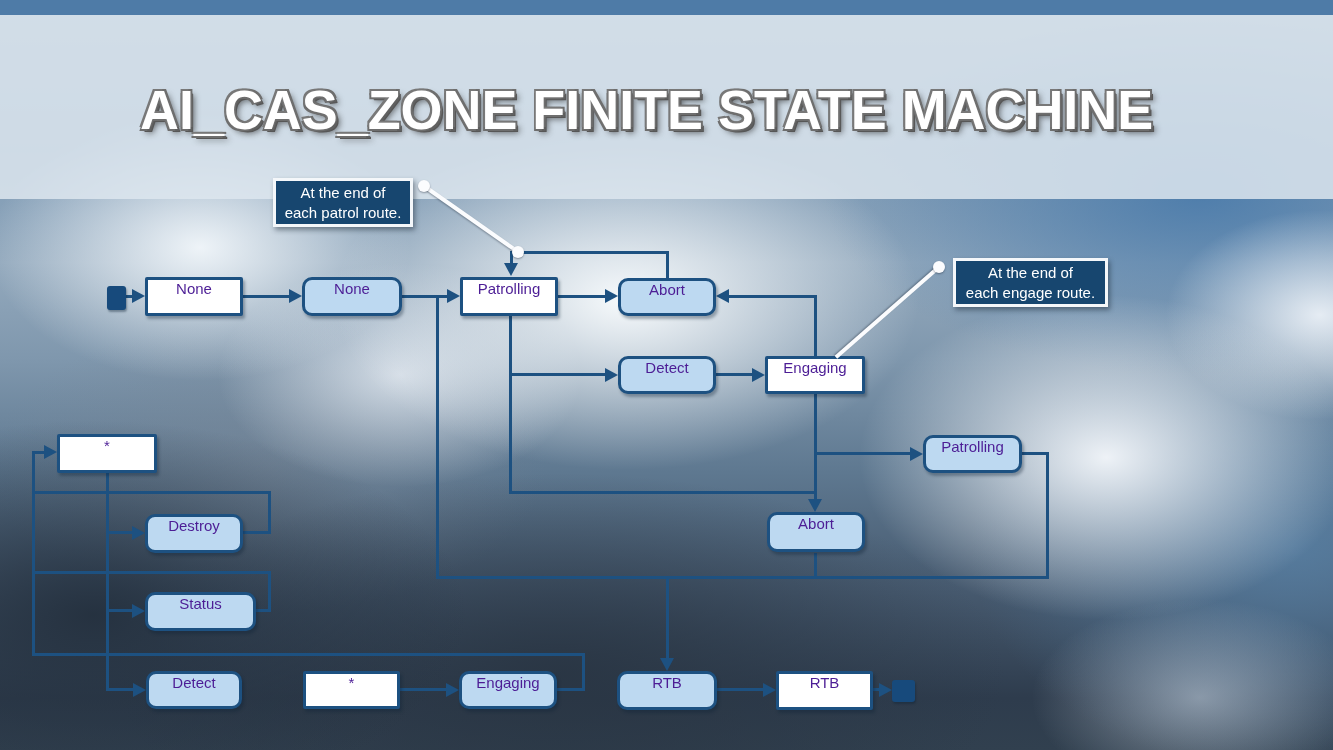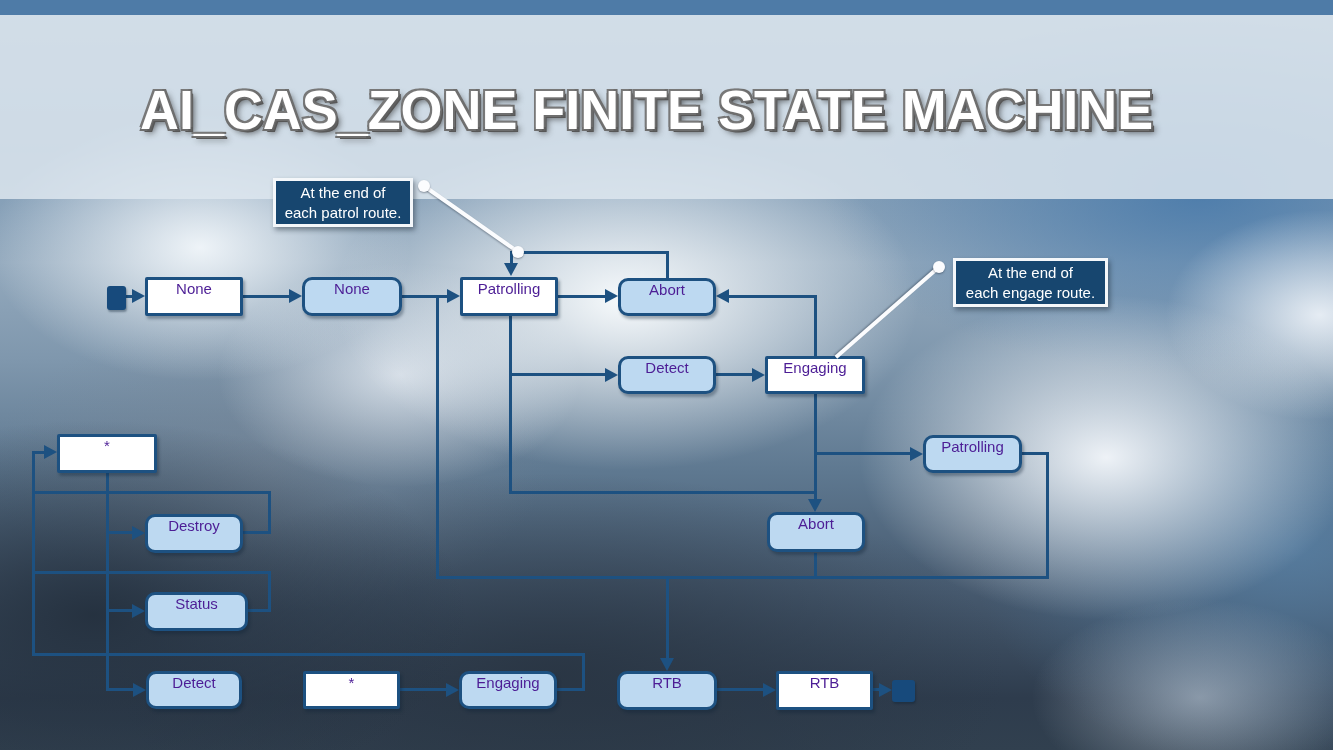--- a/index.html
+++ b/index.html
@@ -155,21 +155,21 @@
     </div>
   <div class="state round" style="left:767px;top:512px;width:98px;height:40px;">
       <span>Abort</span>
     </div>
   <div class="state plain" style="left:57px;top:434px;width:100px;height:39px;">
       <span>*</span>
     </div>
   <div class="state round" style="left:145px;top:514px;width:98px;height:39px;">
       <span>Destroy</span>
     </div>
-  <div class="state round" style="left:145px;top:592px;width:103px;height:39px;">
+  <div class="state round" style="left:145px;top:592px;width:111px;height:39px;">
       <span>Status</span>
     </div>
   <div class="state round" style="left:146px;top:671px;width:96px;height:38px;">
       <span>Detect</span>
     </div>
   <div class="state plain" style="left:303px;top:671px;width:97px;height:38px;">
       <span>*</span>
     </div>
   <div class="state round" style="left:459px;top:671px;width:98px;height:38px;">
       <span>Engaging</span>

